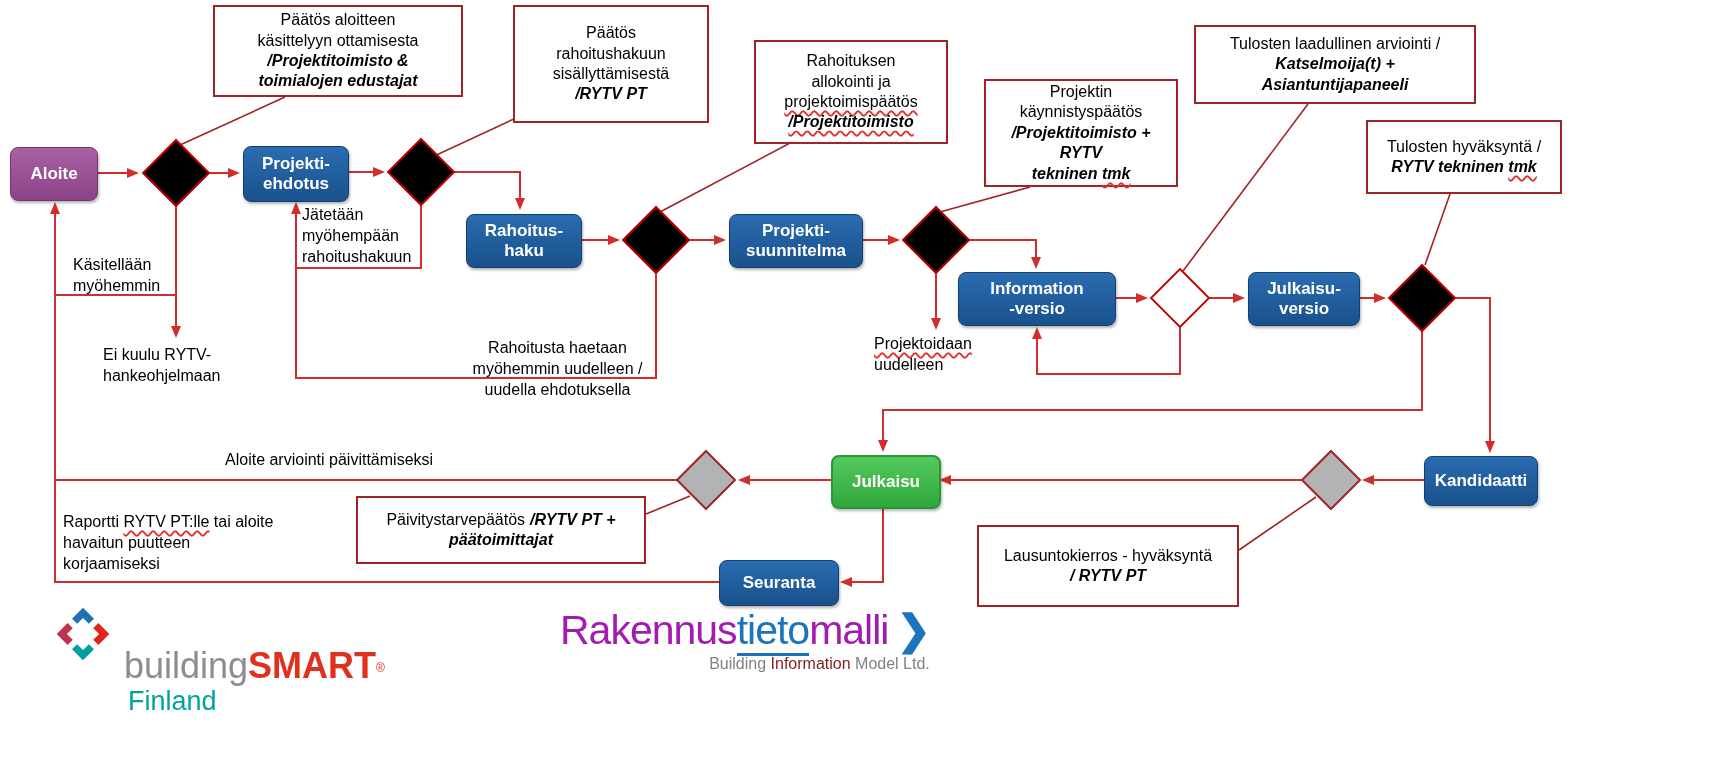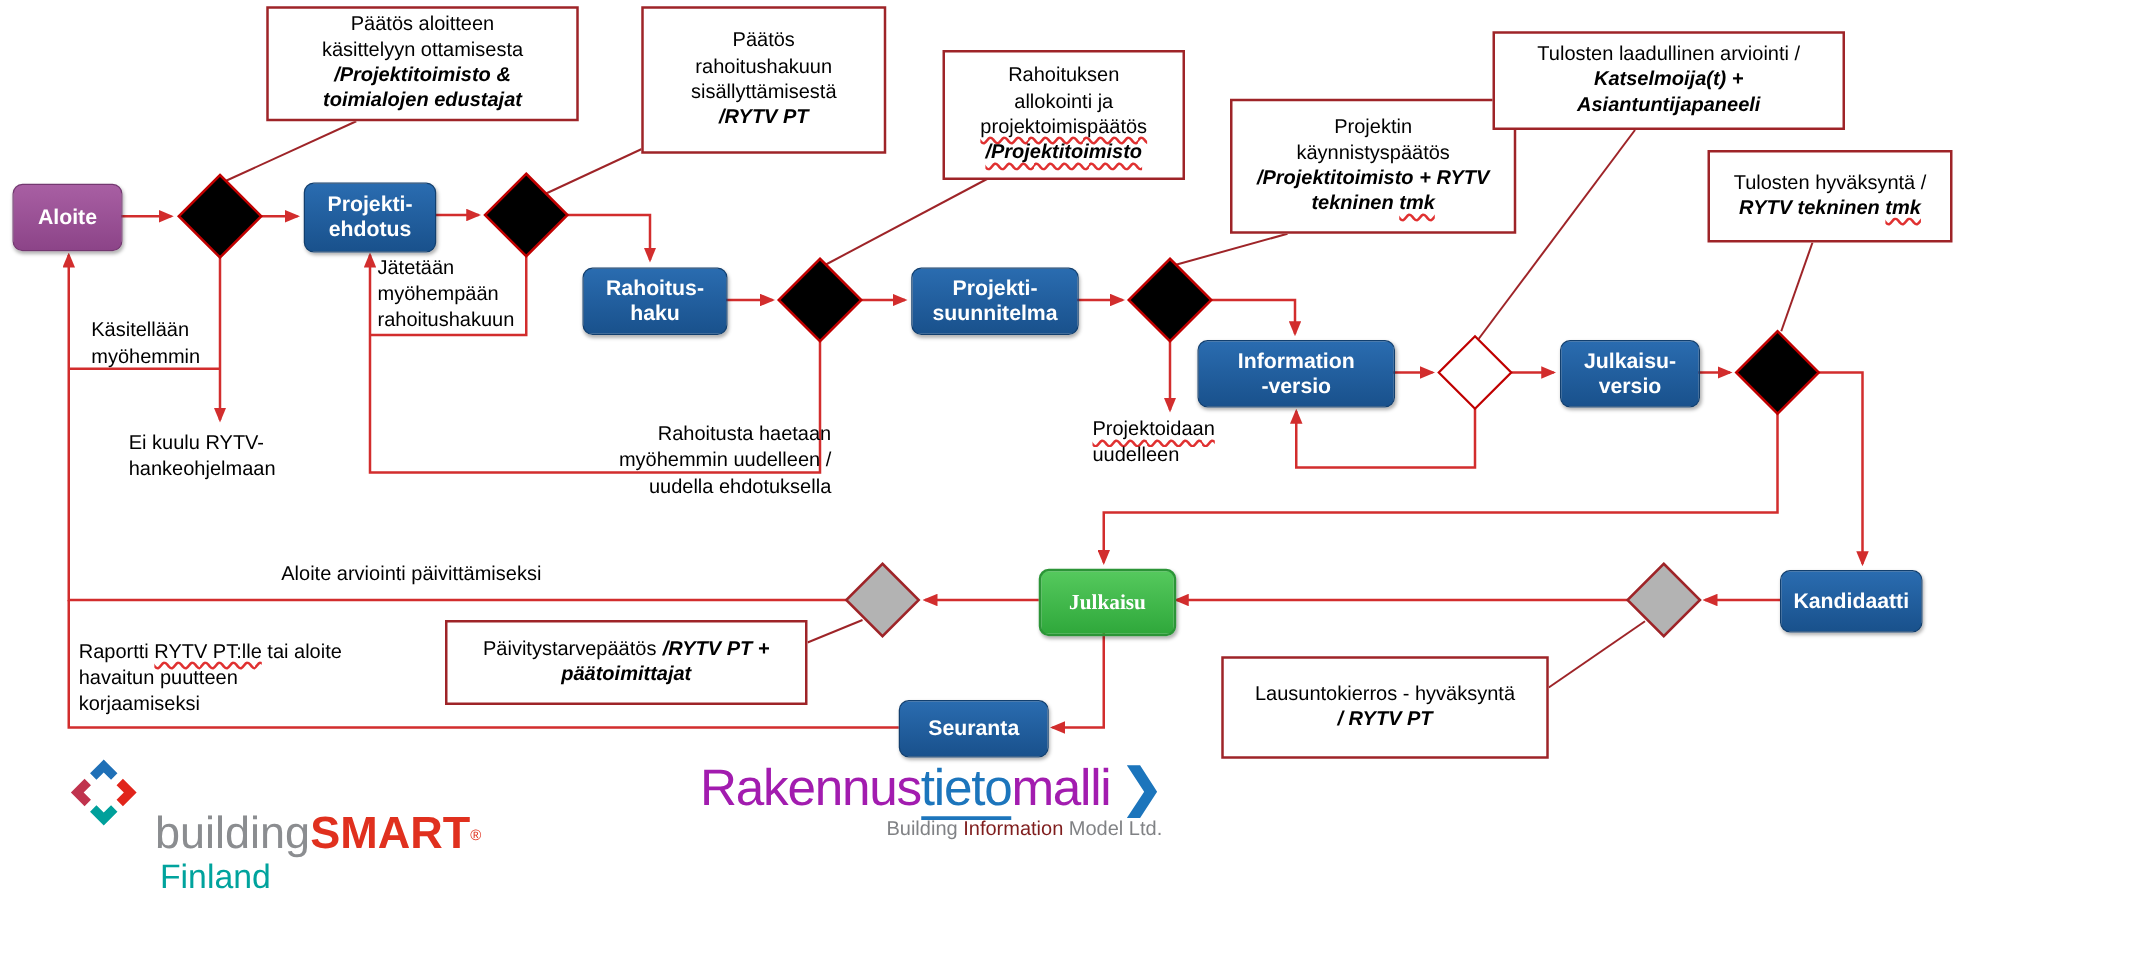--- a/index.html
+++ b/index.html
@@ -4,21 +4,21 @@
 <style>
   html,body{margin:0;padding:0;background:#fff;}
   .canvas{position:relative;width:1718px;height:762px;background:#fff;overflow:hidden;
           font-family:"Liberation Sans",sans-serif;color:#000;}
   .wires{position:absolute;left:0;top:0;}
   .node{position:absolute;display:flex;align-items:center;justify-content:center;text-align:center;
         color:#fff;font-weight:bold;font-size:17px;line-height:1.15;border-radius:8px;
         white-space:pre-line;box-shadow:1px 2px 3px rgba(0,0,0,.3);}
   .blue{background:linear-gradient(180deg,#2a6cb0,#19518c);border:1px solid #123f6e;}
   .purple{background:linear-gradient(180deg,#a85fa3,#8c4488);border:1px solid #733870;}
-  .green{background:linear-gradient(180deg,#55c95d,#2fa83b);border:2px solid #2b9537;font-family:Liberation Serif, serif;}
+  .green{background:linear-gradient(180deg,#55c95d,#2fa83b);border:2px solid #2b9537;}
   .note{position:absolute;display:flex;flex-direction:column;justify-content:center;align-items:center;
         text-align:center;border:2px solid #9e2428;background:#fff;font-size:16px;line-height:1.28;
         padding:4px 8px;box-sizing:border-box;}
   .nt{white-space:pre-line;}
   .nr{font-weight:bold;font-style:italic;white-space:pre-line;}
   .nri{font-weight:bold;font-style:italic;margin-left:5px;white-space:pre-line;}
   .lbl{position:absolute;font-size:16px;line-height:1.3;white-space:pre-line;}
   .squiggle{text-decoration:underline wavy #e03131 1.5px;text-underline-offset:3px;}
   
   .bsf{position:absolute;left:52px;top:603px;display:flex;align-items:flex-start;}
@@ -124,21 +124,21 @@
     <div class="nt">Päätös
 rahoitushakuun
 sisällyttämisestä</div>
     <div class="nr">/RYTV PT</div>
   </div>
   <div class="note" style="left:754px;top:40px;width:194px;height:104px">
     <div class="nt"><span>Rahoituksen
 allokointi ja </span><span class="squiggle">projektoimispäätös</span></div>
     <div class="nr squiggle">/Projektitoimisto</div>
   </div>
-  <div class="note" style="left:984px;top:79px;width:229px;height:108px">
+  <div class="note" style="left:984px;top:79px;width:194px;height:108px">
     <div class="nt">Projektin
 käynnistyspäätös</div>
     <div class="nr"><span>/Projektitoimisto + RYTV
 tekninen </span><span class="squiggle">tmk</span></div>
   </div>
   <div class="note" style="left:1194px;top:25px;width:282px;height:79px">
     <div class="nt">Tulosten laadullinen arviointi /</div>
     <div class="nr">Katselmoija(t) +
 Asiantuntijapaneeli</div>
   </div>
@@ -155,21 +155,21 @@
     <div class="nr">/ RYTV PT</div>
   </div>
 
   <div class="lbl" style="left:302px;top:205px;width:150px">Jätetään
 myöhempään
 rahoitushakuun</div>
   <div class="lbl" style="left:73px;top:255px;width:120px">Käsitellään
 myöhemmin</div>
   <div class="lbl" style="left:103px;top:345px;width:150px">Ei kuulu RYTV-
 hankeohjelmaan</div>
-  <div class="lbl" style="left:450px;top:338px;width:215px;text-align:right">Rahoitusta haetaan
+  <div class="lbl" style="left:450px;top:338px;width:215px;text-align:center">Rahoitusta haetaan
 myöhemmin uudelleen /
 uudella ehdotuksella</div>
   <div class="lbl" style="left:874px;top:334px;width:130px"><span class="squiggle">Projektoidaan</span><span>
 uudelleen</span></div>
   <div class="lbl" style="left:225px;top:450px;width:260px">Aloite arviointi päivittämiseksi</div>
   <div class="lbl" style="left:63px;top:512px;width:240px"><span>Raportti </span><span class="squiggle">RYTV PT:lle</span><span> tai aloite
 havaitun puutteen
 korjaamiseksi</span></div>
 
   <div class="bsf">

